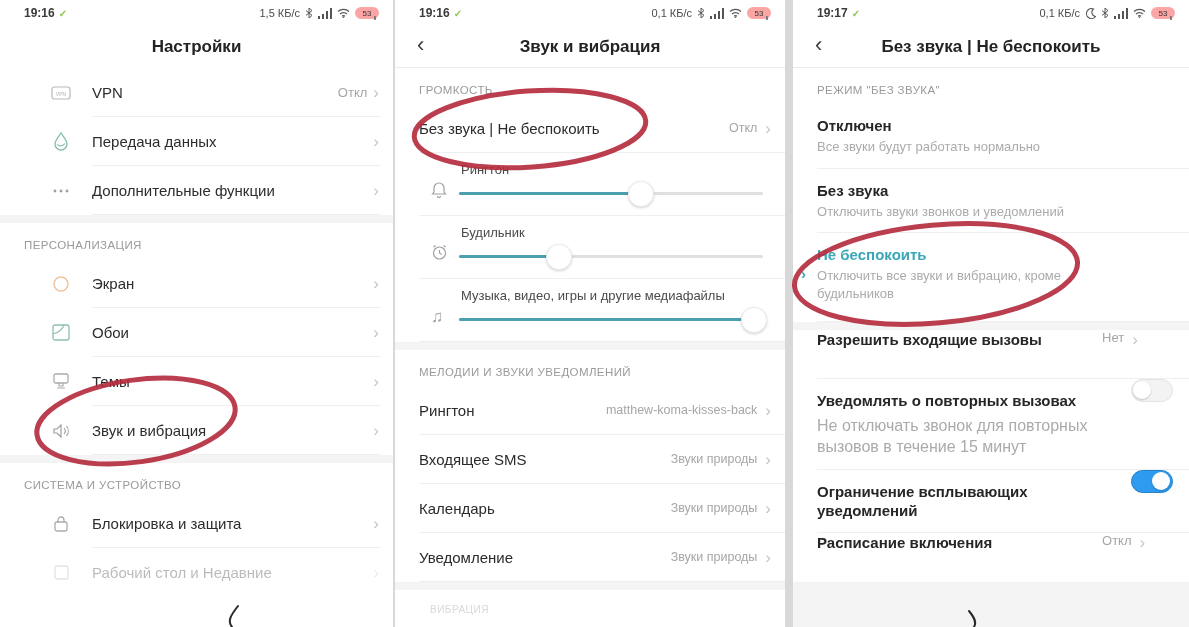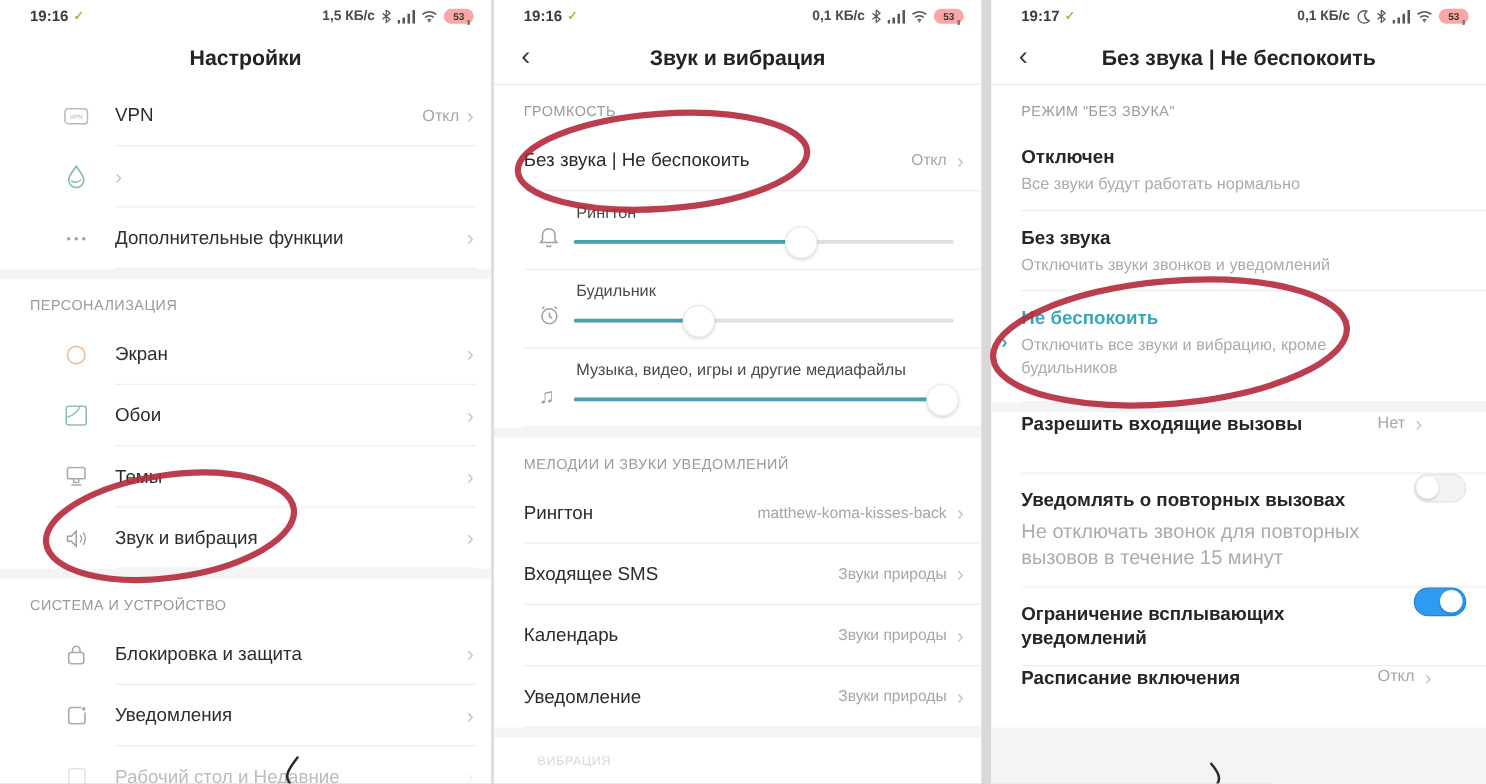--- a/index.html
+++ b/index.html
@@ -5,21 +5,21 @@
   * { margin:0; padding:0; box-sizing:border-box; }
   body { font-family:"Liberation Sans", sans-serif; background:#cfcfcf; }
   .stage { position:relative; width:1189px; height:627px; background:#d8d8d8; overflow:hidden; display:flex; }
   .panel { background:#fff; height:627px; position:relative; overflow:hidden; }
   .p1 { width:395px; }
   .p2 { width:392px; margin-left:2px; }
   .p3 { width:398px; margin-left:8px; }
 
   
   .statusbar { height:26px; display:flex; align-items:center; justify-content:space-between; padding:0 14px 0 24px; font-size:12px; color:#3a3a3a; font-weight:bold; }
-  .st-right { display:flex; align-items:center; gap:5px; font-weight:bold; font-size:11px; color:#4a4a4a; }
+  .st-right { display:flex; align-items:center; gap:5px; font-weight:normal; font-size:11px; color:#4a4a4a; }
   .st-time { display:flex; align-items:center; gap:4px; }
   .checkmark { color:#8bc34a; font-size:10px; font-weight:bold; }
   .battery { display:inline-flex; align-items:center; justify-content:center; width:24px; height:12px; border:6px solid #fca5a5; border-radius:6px; font-size:8px; color:#333; position:relative; }
   .battery::after { content:""; position:absolute; right:-3px; top:3px; width:2px; height:4px; background:#777; border-radius:0 1px 1px 0; }
   .sicon { display:inline-block; line-height:0; }
 
   
   .pagehead { position:relative; height:42px; display:flex; align-items:center; justify-content:center; }
   .pagetitle { font-size:17px; font-weight:bold; color:#232323; }
   .back { position:absolute; left:22px; top:4px; font-size:22px; color:#3c3c3c; line-height:30px; cursor:pointer; }
@@ -124,20 +124,21 @@
       <span class="value">Откл</span>
       <span class="chevron"></span>
     </div>
     <div class="lrow">
       <span class="li-icon">
           <svg width="16" height="19" viewBox="0 0 16 19">
             <path d="M8 1 C11 5.5 14 8.5 14 12 a6 6 0 0 1-12 0 C2 8.5 5 5.5 8 1 Z" fill="none" stroke="#83bcae" stroke-width="1.3"></path>
             <path d="M4 12.5 c2.5 1.8 5.5 1.8 8 -1" fill="none" stroke="#83bcae" stroke-width="1.1"></path>
           </svg>
         </span>
+      <span class="li-label">Передача данных</span>
       <span class="chevron"></span>
     </div>
     <div class="lrow">
       <span class="li-icon">
           <svg width="18" height="6" viewBox="0 0 18 6">
             <circle cx="3" cy="3" r="1.4" fill="#9f9f9f"></circle>
             <circle cx="9" cy="3" r="1.4" fill="#9f9f9f"></circle>
             <circle cx="15" cy="3" r="1.4" fill="#9f9f9f"></circle>
           </svg>
         </span>
@@ -192,30 +193,20 @@
     <div class="section-h">СИСТЕМА И УСТРОЙСТВО</div>
 
     <div class="lrow">
       <span class="li-icon">
           <svg width="16" height="18" viewBox="0 0 16 18">
             <rect x="2" y="7" width="12" height="9" rx="2" fill="none" stroke="#ababab" stroke-width="1.3"></rect>
             <path d="M5 7 V5 a3 3 0 0 1 6 0 v2" fill="none" stroke="#ababab" stroke-width="1.3"></path>
           </svg>
         </span>
       <span class="li-label">Блокировка и защита</span>
-      <span class="chevron"></span>
-    </div>
-    <div class="lrow">
-      <span class="li-icon">
-          <svg width="17" height="17" viewBox="0 0 17 17">
-            <path d="M12 2 H4 a2 2 0 0 0-2 2 v9 a2 2 0 0 0 2 2 h9 a2 2 0 0 0 2-2 V6" fill="none" stroke="#ababab" stroke-width="1.3"></path>
-            <circle cx="14" cy="3" r="1.5" fill="#ababab"></circle>
-          </svg>
-        </span>
-      <span class="li-label">Уведомления</span>
       <span class="chevron"></span>
     </div>
     <div class="lrow nodiv faded">
       <span class="li-icon">
           <svg width="17" height="17" viewBox="0 0 17 17">
             <rect x="2" y="2" width="13" height="13" rx="2" fill="none" stroke="#ababab" stroke-width="1.3"></rect>
           </svg>
         </span>
       <span class="li-label">Рабочий стол и Недавние</span>
       <span class="chevron"></span>

